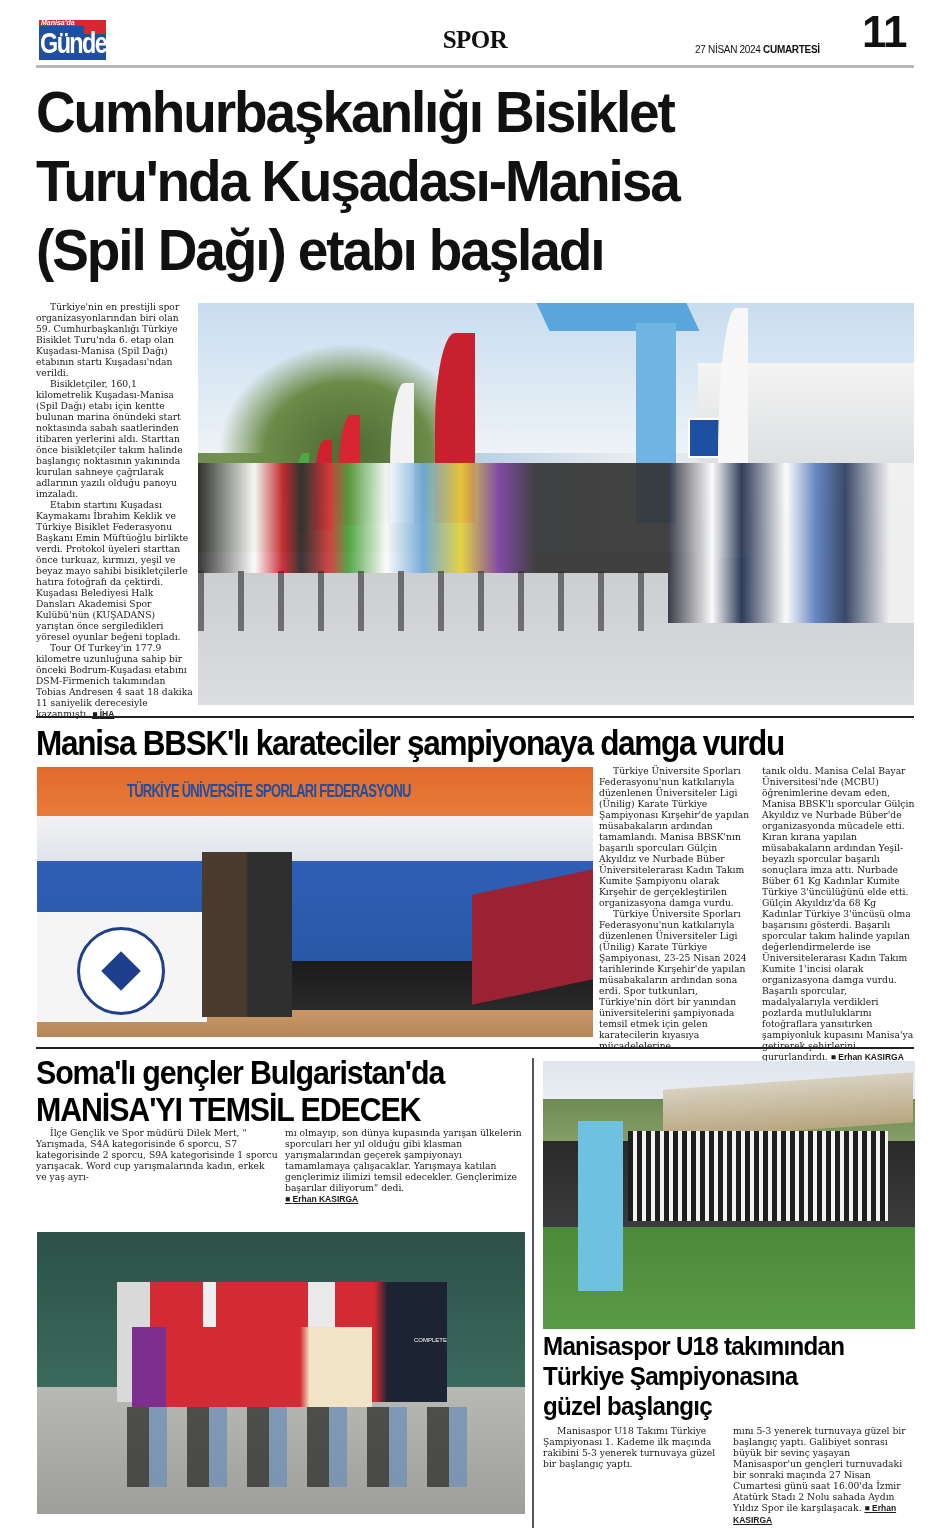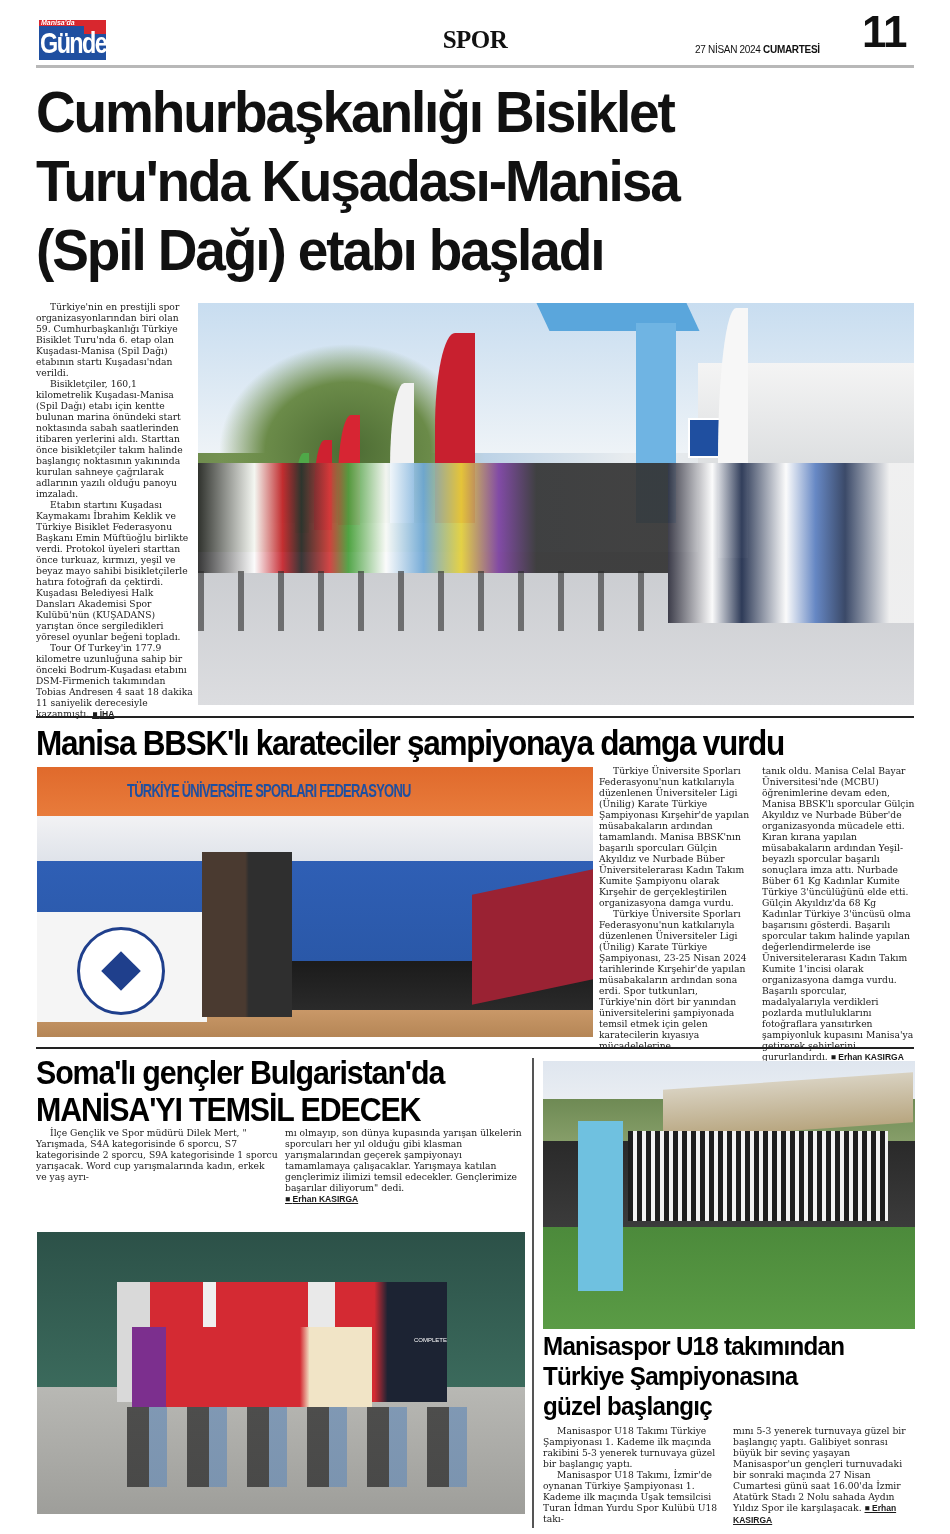--- a/index.html
+++ b/index.html
@@ -158,17 +158,16 @@
 </div>
 
 <div class="abs h2" style="left:543px; top:1331px; width:380px; font-size:26px; line-height:30px; letter-spacing:-0.8px; transform:scaleX(0.93); transform-origin:left top;">
   <div>Manisaspor U18 takımından</div>
   <div>Türkiye Şampiyonasına</div>
   <div>güzel başlangıç</div>
 </div>
 
 <div class="abs body-text" style="left:543px; top:1425px; width:182px;">
   <p>Manisaspor U18 Takımı Türkiye Şampiyonası 1. Kademe ilk maçında rakibini 5-3 yenerek turnuvaya güzel bir başlangıç yaptı.</p>
-  <p>Manisaspor U18 Takımı, İzmir'de oynanan Türkiye Şampiyonası 1. Kademe ilk maçında Uşak temsilcisi Turan İdman Yurdu Spor Kulübü U18 takı-</p>
 </div>
 <div class="abs body-text" style="left:733px; top:1425px; width:184px;">
   <p class="noindent"><span>mını 5-3 yenerek turnuvaya güzel bir başlangıç yaptı. Galibiyet sonrası büyük bir sevinç yaşayan Manisaspor'un gençleri turnuvadaki bir sonraki maçında 27 Nisan Cumartesi günü saat 16.00'da İzmir Atatürk Stadı 2 Nolu sahada Aydın Yıldız Spor ile karşılaşacak.</span> <span class="byline">Erhan KASIRGA</span></p>
 </div>
 
 </body></html>

